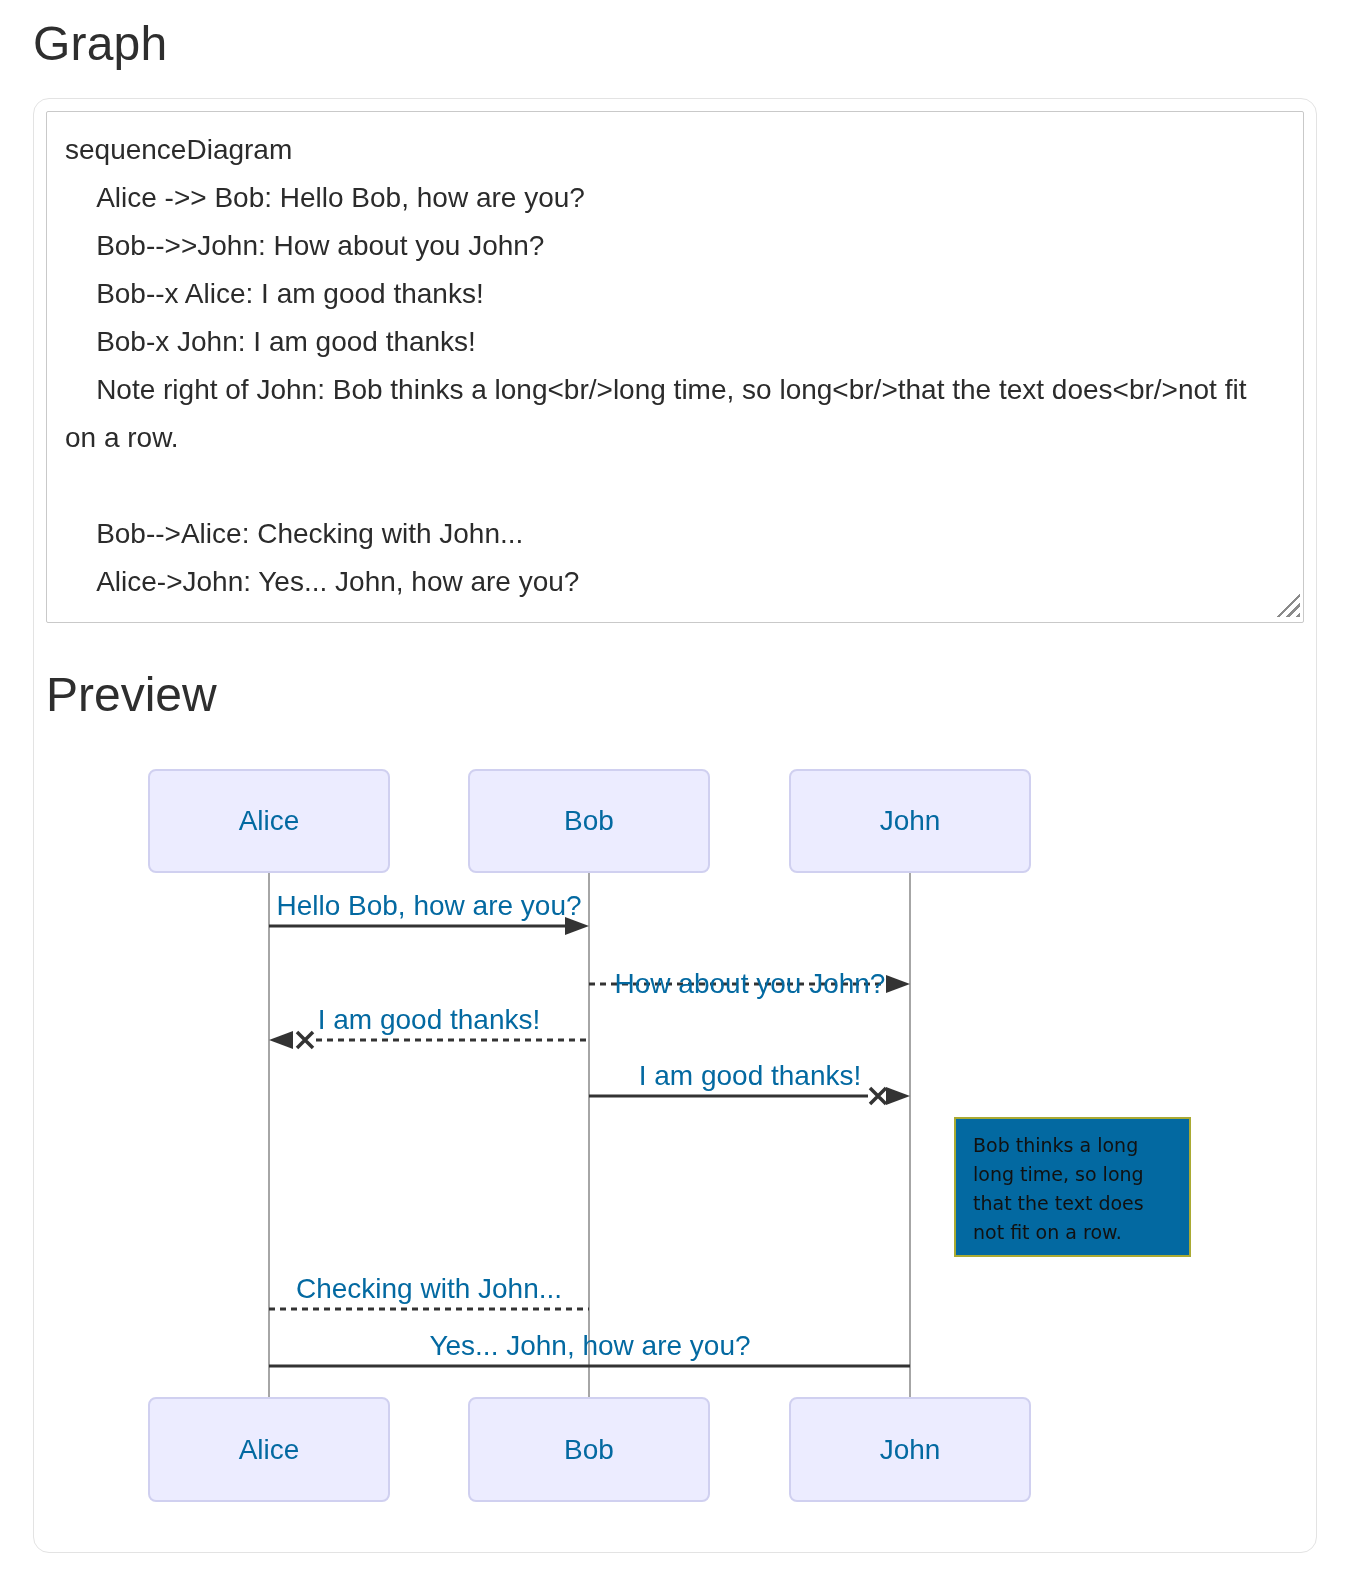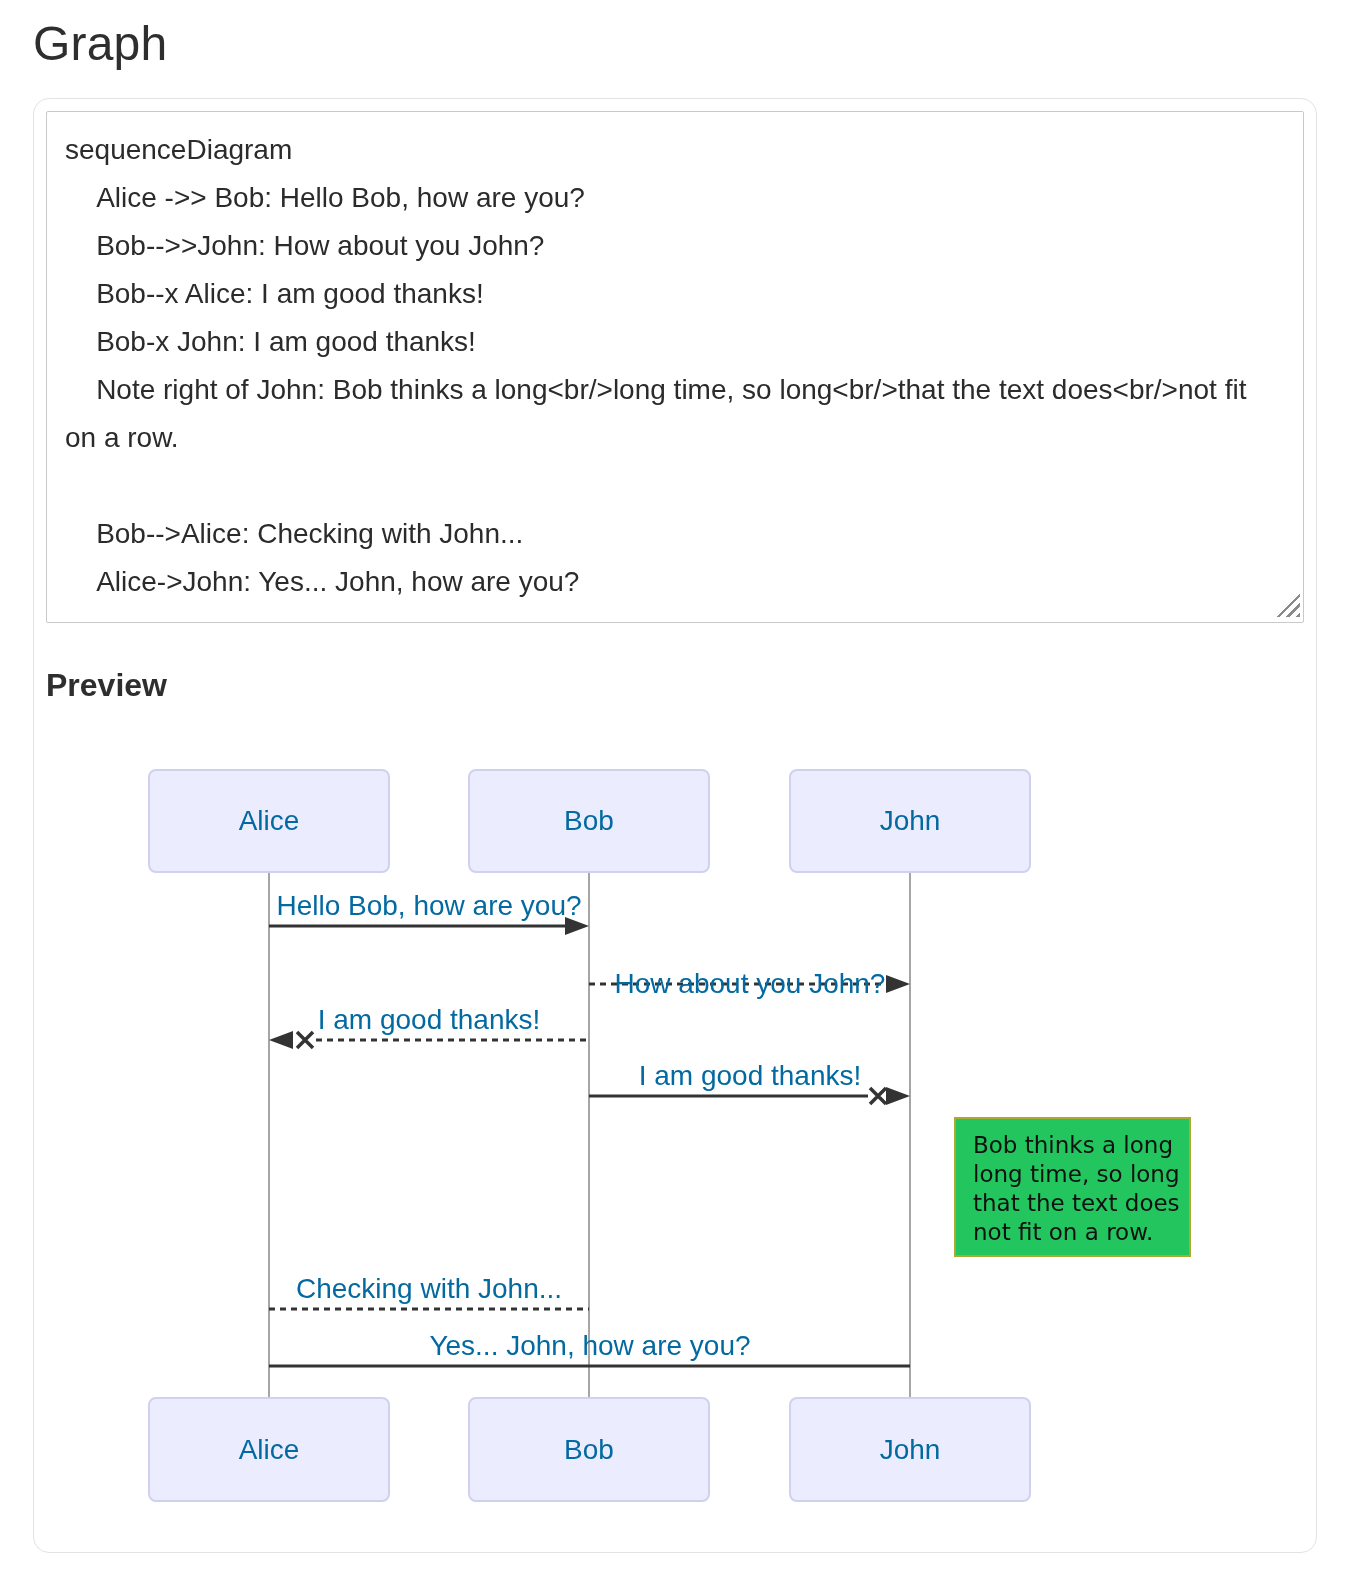--- a/index.html
+++ b/index.html
@@ -47,22 +47,22 @@
     position: absolute;
     right: 4px;
     bottom: 6px;
     width: 30px;
     height: 30px;
     clip-path: polygon(100% 0, 100% 100%, 0 100%);
     background: repeating-linear-gradient(135deg, transparent 0 4.5px, #8a8a8a 4.5px 7px);
     cursor: nwse-resize;
   }
   h2.preview-heading {
-    font-size: 32px;
-    font-weight: 700;
+    font-size: 48px;
+    font-weight: 400;
     color: #2e2e2e;
     margin: 44px 0 0 0;
   }
   .diagram {
     position: absolute;
     left: 0; top: 0;
     width: 1284px;
     height: 1455px;
     pointer-events: none;
   }
@@ -87,25 +87,25 @@
     font-size: 28px;
     line-height: 33px;
     color: #0369a1;
   }
   .note {
     position: absolute;
     left: 920px;
     top: 1018px;
     width: 237px;
     height: 140px;
-    background: #22c55e;
+    background: #0369a1;
     border: 2px solid #AAAA33;
     padding: 12px 8px 0 17px;
     font-family: "DejaVu Sans", sans-serif;
-    font-size: 23px;
+    font-size: 19px;
     line-height: 29px;
     color: #111111;
   }
 </style>
 </head>
 <body>
 
 <main>
   <h1 class="page-heading">Graph</h1>
 

